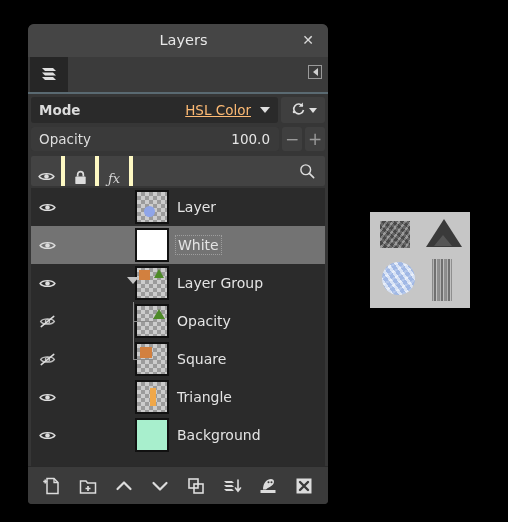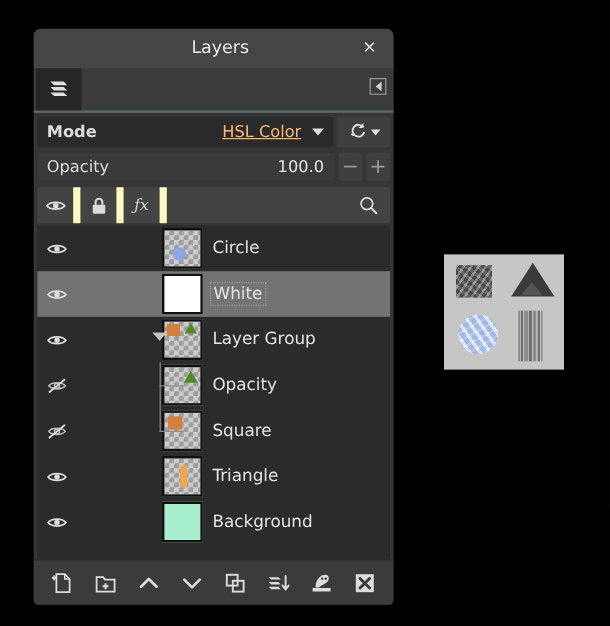--- a/index.html
+++ b/index.html
@@ -213,23 +213,23 @@
     align-items: center;
     height: 30px;
     margin: 5px 3px 0 3px;
     background: #434343;
     border-radius: 2px;
   }
   .fbtn {
     width: 30px;
     height: 30px;
     display: flex;
-    align-items: center;
-    justify-content: center;
-    border-right: 6px solid #fef9c3;
+    align-items: flex-end;
+    justify-content: center;
+    border-right: 4px solid #fef9c3;
     cursor: pointer;
   }
   .fx-glyph {
     color: #d6d6d6;
     font-size: 13px;
     font-style: italic;
     font-family: "DejaVu Serif", serif;
   }
   .search-btn {
     position: absolute;
@@ -519,21 +519,21 @@
         <div class="vis-cell">
           <svg width="19" height="19" viewBox="0 0 20 20">
             <path d="M2.2 10 C5 6 15 6 17.8 10 C15 14 5 14 2.2 10 Z" fill="none" stroke="#dcdcdc" stroke-width="1.5"></path>
             <circle cx="10" cy="10" r="2.4" fill="#dcdcdc"></circle>
           </svg>
         </div>
         <div class="indent-cell" style="width: 72px;"></div>
         <div class="thumb checker">
           <div class="mini mini-circle"></div>
         </div>
-        <span class="layer-name">Circle</span>
+        <span class="layer-name">Layer</span>
       </div>
       <div class="layer-row selected">
         <div class="vis-cell">
           <svg width="19" height="19" viewBox="0 0 20 20">
             <path d="M2.2 10 C5 6 15 6 17.8 10 C15 14 5 14 2.2 10 Z" fill="none" stroke="#dcdcdc" stroke-width="1.5"></path>
             <circle cx="10" cy="10" r="2.4" fill="#dcdcdc"></circle>
           </svg>
         </div>
         <div class="indent-cell" style="width: 72px;"></div>
         <div class="thumb solid-white"></div>

